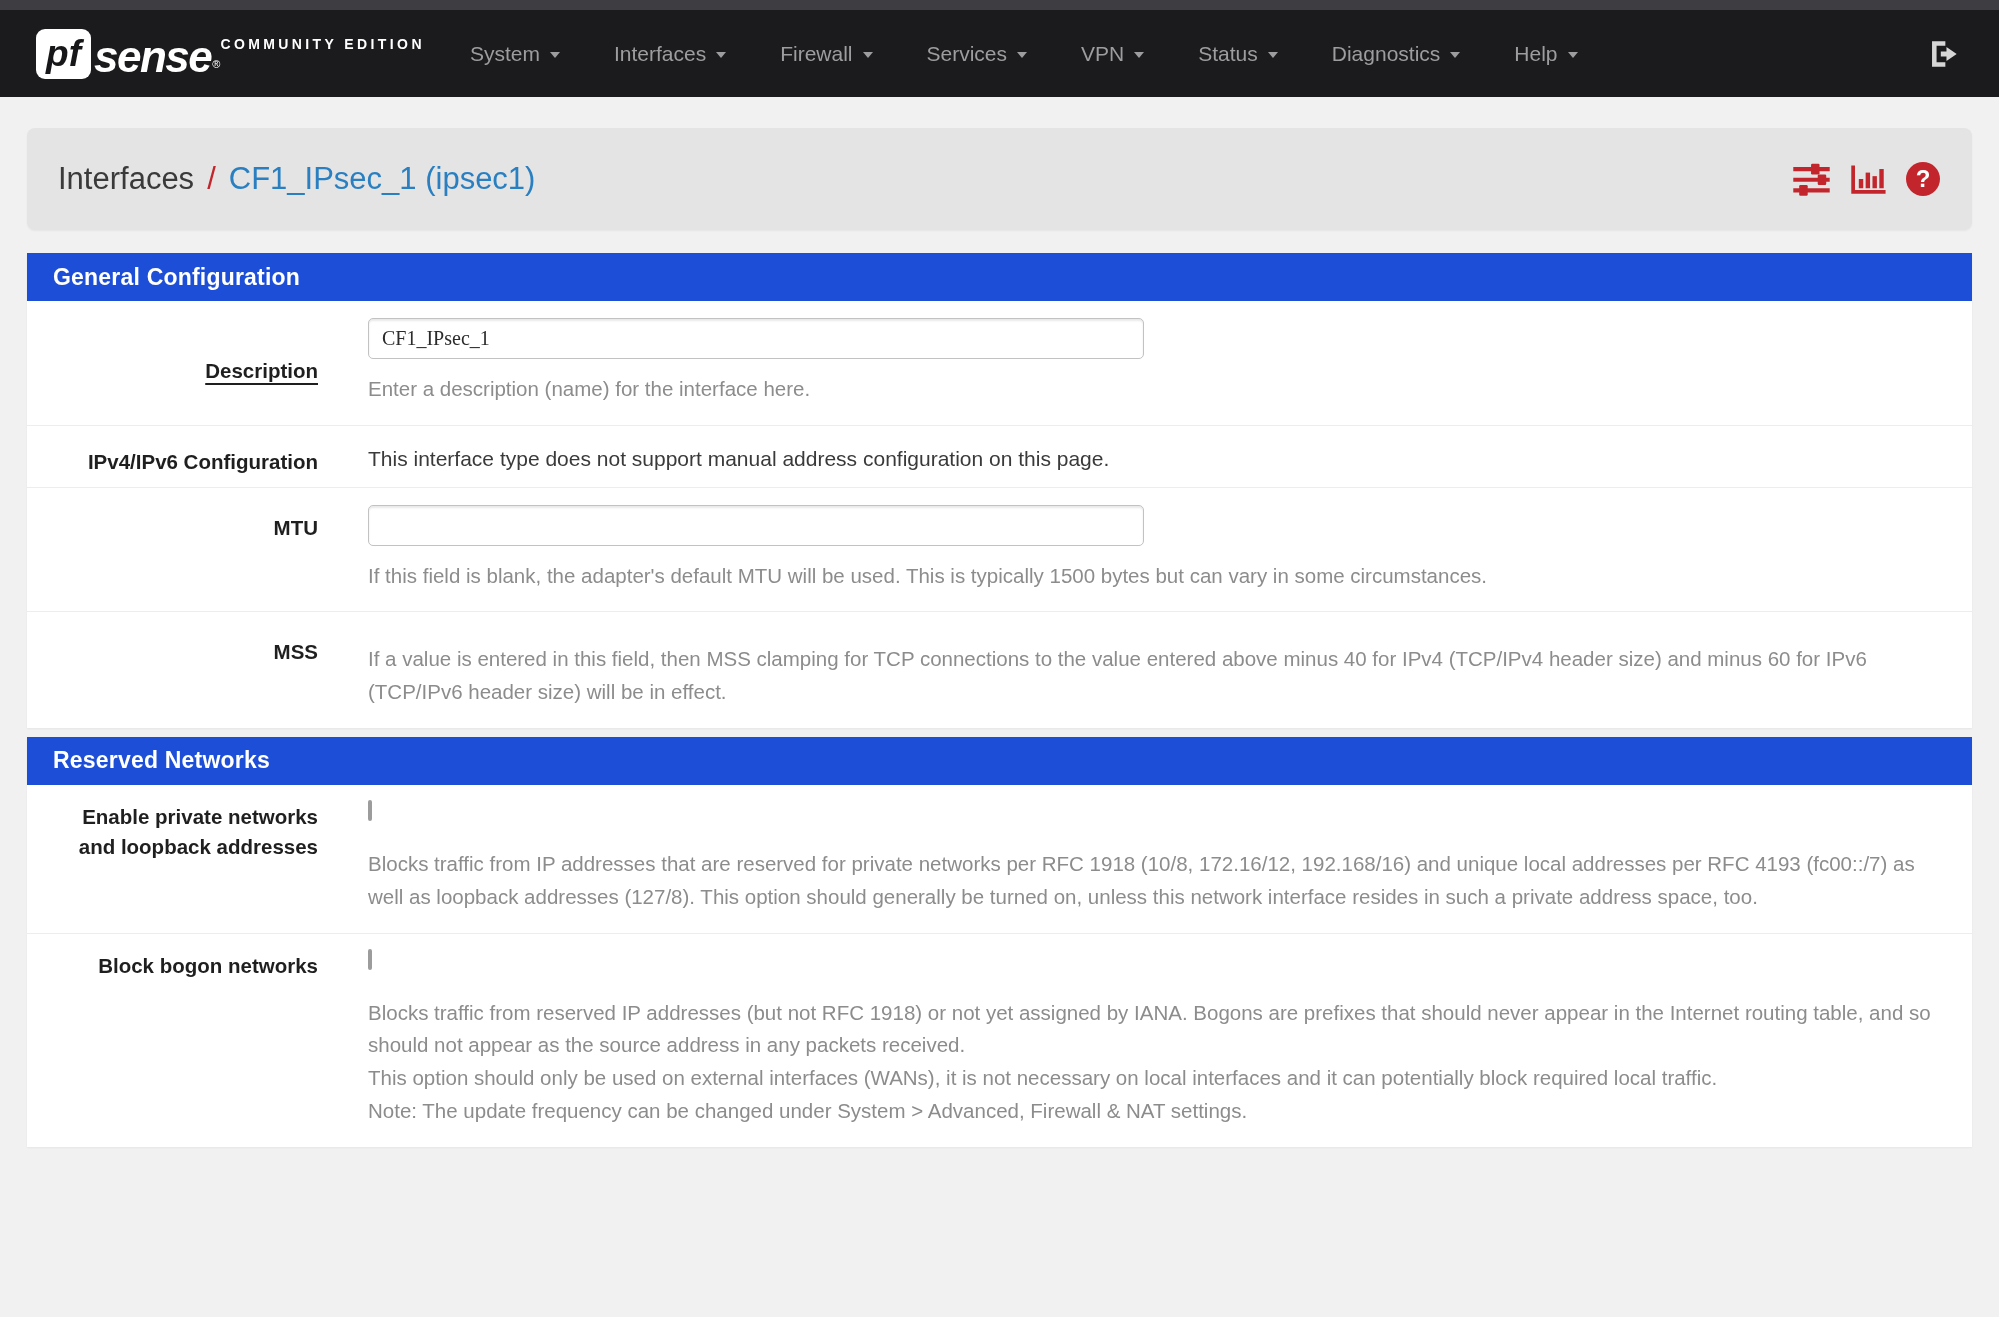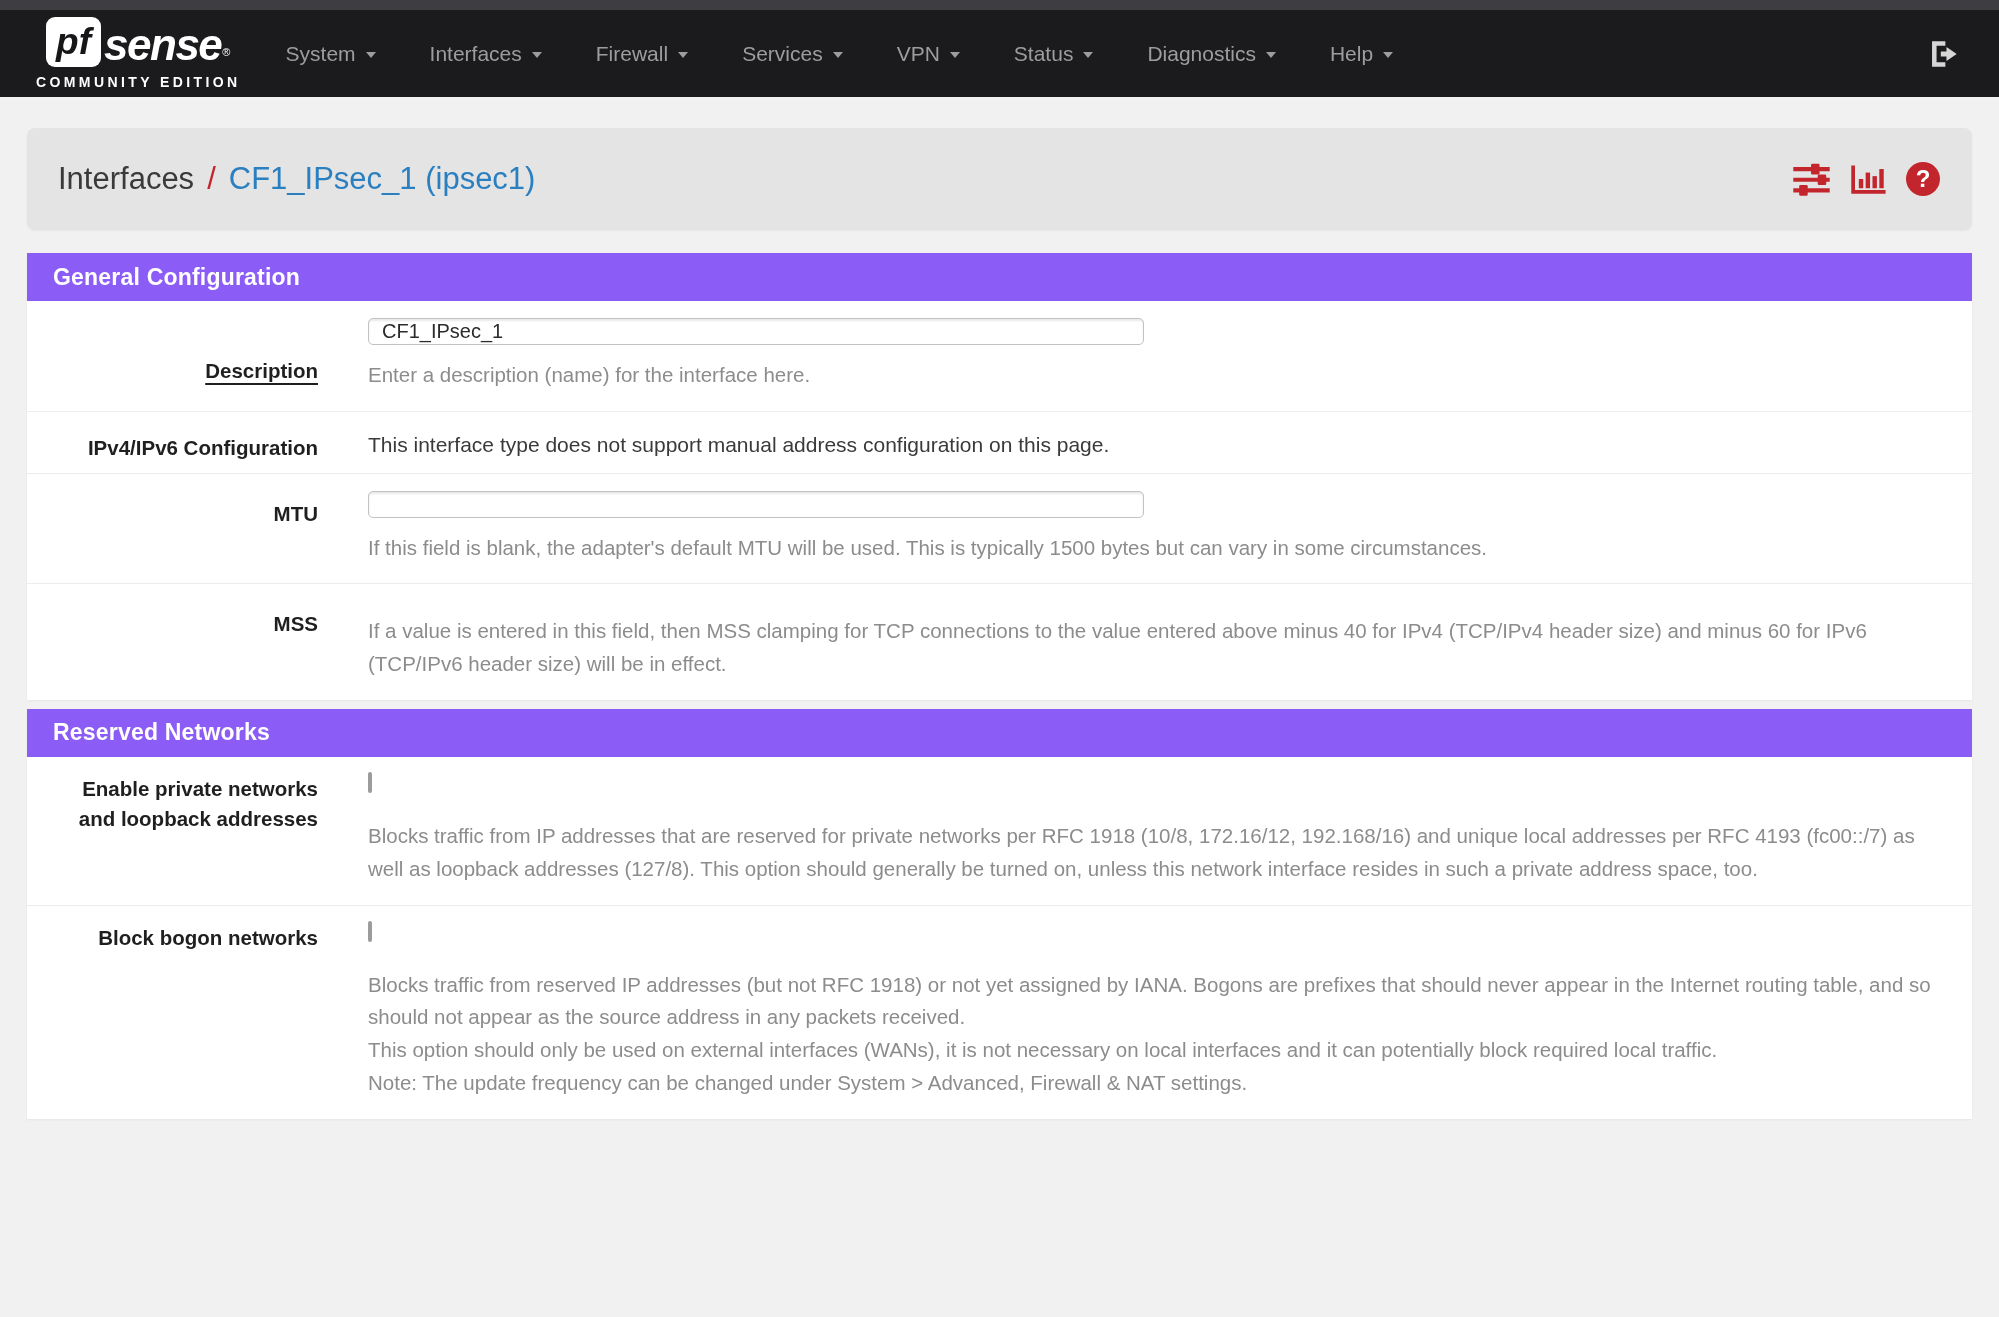--- a/index.html
+++ b/index.html
@@ -9,21 +9,21 @@
     background:#f1f1f1;
     font-family:"Liberation Sans", sans-serif;
   }
 
   
   .top-strip { height:10px; background:#3e3e42; }
   .navbar {
     height:87px; background:#1b1b1d;
     display:flex; align-items:center; padding:0 36px;
   }
-  .brand { display:flex; flex-direction:column; margin-right:18px; cursor:pointer;align-items:center; }
+  .brand { display:flex; flex-direction:row; margin-right:18px; cursor:pointer; }
   .brand-top { display:flex; align-items:flex-end; }
   .pf-box {
     background:#fff; color:#17171a; font-style:italic; font-weight:bold;
     font-size:37px; width:55px; height:50px; border-radius:9px;
     display:flex; align-items:center; justify-content:center;
   }
   .sense {
     color:#fff; font-size:44px; font-weight:bold; font-style:italic;
     letter-spacing:-1.5px; margin-left:3px; line-height:1;
   }
@@ -56,21 +56,21 @@
   .bc-link { color:#2a7fc1; cursor:pointer; }
   .bc-icons { margin-left:auto; display:flex; align-items:center; gap:18px; }
   .bc-icon { cursor:pointer; display:flex; align-items:center; }
 
   
   .panel {
     margin:0 27px 9px; background:#fff;
     box-shadow:0 1px 2px rgba(0,0,0,.05);
   }
   .section-header {
-    background:#8b5cf6; color:#fff; font-weight:bold; font-size:23px;
+    background:#1d4ed8; color:#fff; font-weight:bold; font-size:23px;
     height:48px; display:flex; align-items:center; padding:0 26px; letter-spacing:.2px;
   }
   .row {
     display:grid; grid-template-columns:291px 1fr; column-gap:50px;
     padding:17px 30px 19px 0; border-bottom:1px solid #ededed;
   }
   .row:last-child { border-bottom:none; }
   .row-label {
     text-align:right; font-weight:bold; font-size:20.5px; color:#1f1f1f;
     line-height:1.45; padding-top:8px; white-space:pre-line;
@@ -86,23 +86,23 @@
     border:2px solid #9c9c9c; background:#fff;
   }
   .checkbox.tall { width:24px; height:27px; border-radius:7px; }
   .checkbox.checked {
     background:#1f74e0; border-color:#1f74e0;
     box-shadow:0 0 0 3.5px rgba(96,150,230,.32);
     display:flex; align-items:center; justify-content:center;
   }
 
   .text-input {
-    width:776px; height:27px; border:1px solid #c2c2c2; border-radius:5px;
+    width:776px; height:41px; border:1px solid #c2c2c2; border-radius:5px;
     font-size:20px; padding:0 13px; color:#2b2b2b;
-    font-family:Liberation Sans, sans-serif;
+    font-family:Liberation Serif, serif;
     box-shadow:inset 0 2px 2px rgba(0,0,0,.09);
     background:#fff; outline:none;
   }
   .help { color:#8c8c8c; font-size:20.5px; margin-top:14px; line-height:1.6; }
   .help div { margin:0; }
   .gap-top { margin-top:28px; }
   .label-underline { text-decoration:underline; text-decoration-thickness:2px; text-underline-offset:5px; }
 </style>
 </head>
 <body>

